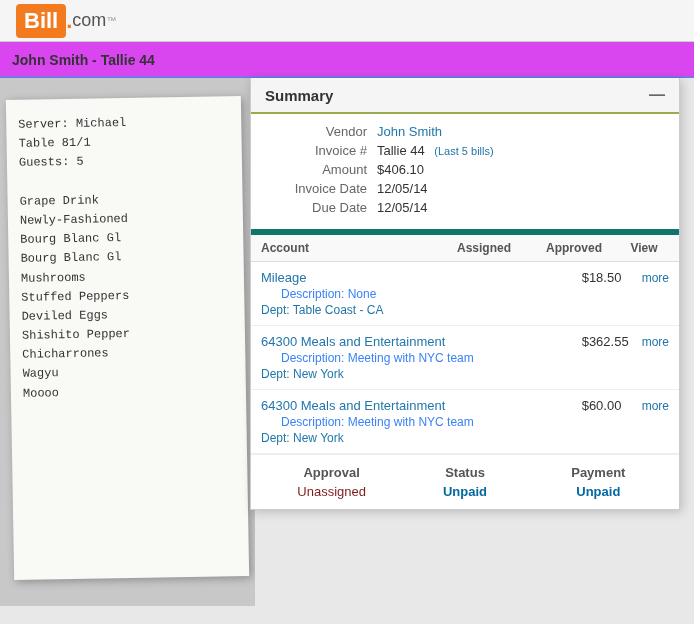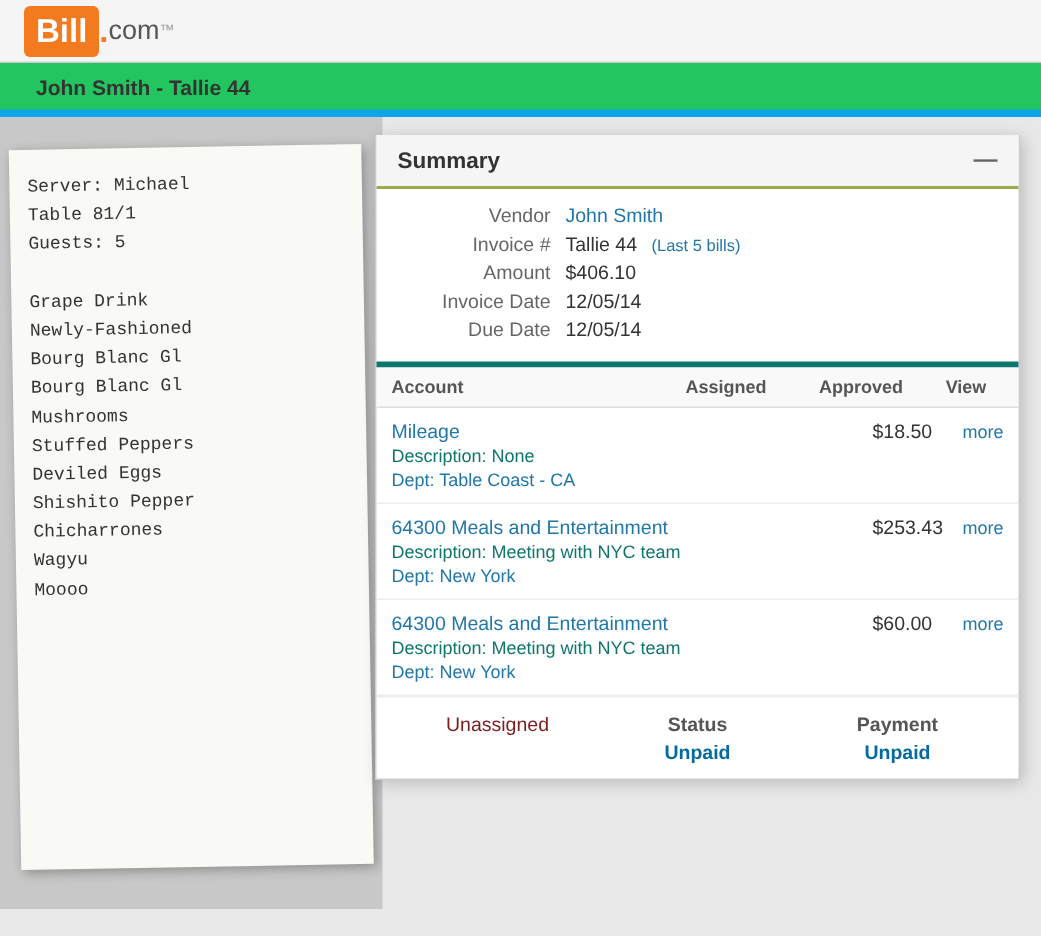--- a/index.html
+++ b/index.html
@@ -45,26 +45,26 @@
       font-weight: normal;
     }
     .logo-tm {
       color: #999;
       font-size: 10px;
       vertical-align: super;
     }
 
     
     #subheader {
-      background: #22c55e;
-      border-bottom: 5px solid #0ea5e9;
+      background: #d946ef;
+      border-bottom: 1px solid #0ea5e9;
       height: 36px;
       display: flex;
       align-items: center;
-      padding: 0 24px;
+      padding: 0 12px;
     }
     #subheader-title {
       color: #333;
       font-size: 14px;
       font-weight: bold;
     }
 
     
     #main {
       display: flex;
@@ -93,21 +93,21 @@
     }
     #receipt-paper .receipt-line {
       white-space: nowrap;
       overflow: hidden;
     }
 
     
     #summary-panel {
       position: absolute;
       left: 250px;
-      top: 12px;
+      top: 0;
       width: 430px;
       background: white;
       border: 1px solid #ccc;
       border-top: none;
       box-shadow: 2px 2px 10px rgba(0,0,0,0.2);
       z-index: 10;
     }
 
     #summary-header {
       background: #f5f5f5;
@@ -155,21 +155,21 @@
     }
     .info-value .small-link {
       color: #2277aa;
       font-size: 11px;
       margin-left: 6px;
       cursor: pointer;
     }
 
     
     #summary-table {
-      border-top: 4px solid #0f766e;
+      border-top: 6px solid #0f766e;
       margin: 0 0;
     }
     .table-header {
       display: grid;
       grid-template-columns: 1fr 90px 90px 50px;
       background: #f9f9f9;
       border-bottom: 1px solid #ddd;
       padding: 6px 10px;
     }
     .th {
@@ -203,23 +203,24 @@
       margin-left: 10px;
       min-width: 60px;
     }
     .row-more {
       color: #2277aa;
       cursor: pointer;
       font-size: 12px;
       margin-left: auto;
     }
     .row-desc {
-      color: #0f766e;
+      color: #3b82f6;
       font-size: 12px;
       margin-bottom: 2px;
+      margin-left: 20px;
     }
     .row-dept {
       color: #666;
       font-size: 12px;
     }
     .row-dept span {
       color: #2277aa;
       cursor: pointer;
     }
 
@@ -334,21 +335,21 @@
         <div class="row-desc">Description: None</div>
         <div class="row-dept">
           <span>Dept:</span>
           <span>Table Coast - CA</span>
         </div>
       </div>
 
       <div class="table-row-block">
         <div class="table-row-main">
           <span class="row-account-link">64300 Meals and Entertainment</span>
-          <span class="row-amount">$253.43</span>
+          <span class="row-amount">$362.55</span>
           <span class="row-more">more</span>
         </div>
         <div class="row-desc">Description: Meeting with NYC team</div>
         <div class="row-dept">
           <span>Dept:</span>
           <span>New York</span>
         </div>
       </div>
 
       <div class="table-row-block">
@@ -360,20 +361,21 @@
         <div class="row-desc">Description: Meeting with NYC team</div>
         <div class="row-dept">
           <span>Dept:</span>
           <span>New York</span>
         </div>
       </div>
     </div>
 
     <div id="summary-footer">
       <div>
+        <div class="footer-col-label">Approval</div>
         <div class="footer-col-value">Unassigned</div>
       </div>
       <div>
         <div class="footer-col-label">Status</div>
         <div class="footer-col-value unpaid">Unpaid</div>
       </div>
       <div>
         <div class="footer-col-label">Payment</div>
         <div class="footer-col-value unpaid">Unpaid</div>
       </div>

